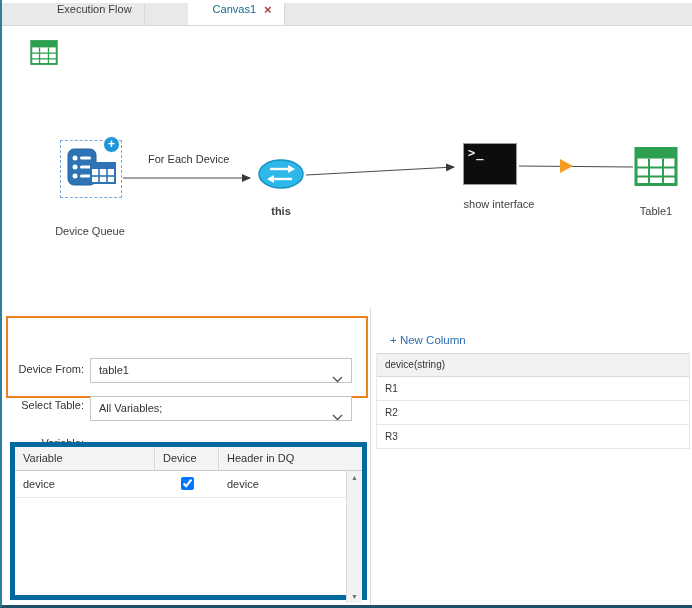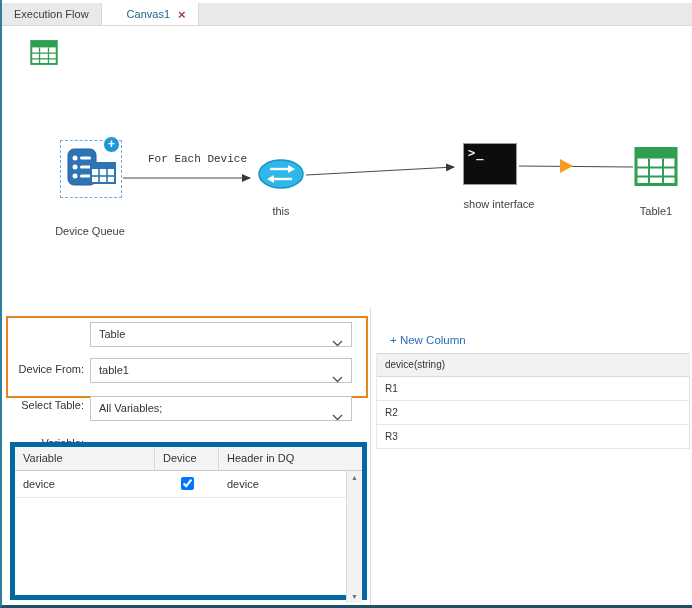--- a/index.html
+++ b/index.html
@@ -5,49 +5,49 @@
   html,body{margin:0;padding:0;background:#fff;}
   .window{
     position:relative;width:692px;height:608px;background:#fff;
     border-left:2px solid #2e7f99;border-bottom:3px solid #1c5068;
     box-sizing:border-box;overflow:hidden;
     font-family:"Liberation Sans",sans-serif;color:#333;
   }
   
   .tabbar{position:absolute;top:3px;left:0;right:0;height:22px;background:#e9e9e9;
     border-bottom:1px solid #d8d8d8;display:flex;}
-  .tab{display:flex;align-items:center;padding:0 12px;font-size:11px;color:#3c3c3c;
-    border-right:1px solid #d8d8d8;cursor:default;}
+  .tab{display:flex;align-items:flex-start;padding:0 12px;font-size:11px;color:#3c3c3c;
+    border-right:1px solid #d8d8d8;cursor:default;margin-left:43px;}
   .tab.active{background:#ffffff;padding-left:25px;}
   .tab.active .tab-text{color:#17698c;}
   .tab-close{margin-left:8px;color:#a04545;font-size:13px;font-weight:bold;line-height:1;cursor:pointer;}
   
   .canvas{position:absolute;top:26px;left:0;right:0;height:282px;background:#fff;}
   .edges{position:absolute;left:0;top:0;}
   .node-label{position:absolute;font-size:11px;color:#3f3f3f;text-align:center;}
-  .edge-label{position:absolute;left:146px;top:127px;font-size:11px;color:#333;font-family:Liberation Mono, monospace;}
+  .edge-label{position:absolute;left:146px;top:127px;font-size:11px;color:#333;}
   .icon-sheet{position:absolute;}
   .icon-sheet.sm{left:28px;top:13px;width:28px;height:27px;}
   .icon-sheet.lg{left:632px;top:120px;width:44px;height:41px;}
   .dq-node{position:absolute;left:58px;top:114px;width:62px;height:58px;
     border:1px dashed #72a9df;background:#fff;box-sizing:border-box;}
   .dq-queue{position:absolute;left:6px;top:7px;width:30px;height:38px;}
   .dq-table{position:absolute;left:29px;top:21px;width:26px;height:22px;}
   .dq-plus{position:absolute;right:1px;top:-5px;width:15px;height:15px;border-radius:50%;
     background:#2196d6;color:#fff;font-size:12px;font-weight:bold;text-align:center;
     line-height:14px;border:1px solid #fff;}
   .router{position:absolute;left:256px;top:132px;width:46px;height:32px;}
   .terminal{position:absolute;left:461px;top:117px;width:54px;height:42px;background:#0d0d0d;
     border:1px solid #9a9a9a;box-sizing:border-box;}
   .prompt{position:absolute;left:4px;top:2px;color:#efefef;font-family:"DejaVu Sans Mono",monospace;
     font-size:12px;font-weight:bold;letter-spacing:1px;}
   .orange-arrow{position:absolute;left:558px;top:133px;width:0;height:0;
     border-top:7px solid transparent;border-bottom:7px solid transparent;border-left:13px solid #f59d20;}
   .dq-label{left:38px;top:177px;width:100px;margin-top:22px;}
-  .router-label{left:251px;top:179px;width:56px;}
+  .router-label{left:251px;top:179px;width:56px;font-weight:bold;}
   .term-label{left:439px;top:172px;width:116px;}
   .t1-label{left:612px;top:179px;width:84px;}
   
   .bottom{position:absolute;top:308px;left:0;right:0;bottom:0;background:#fff;}
   .vdivider{position:absolute;left:368px;top:0;bottom:0;width:1px;background:#dcdcdc;}
   .orange-box{position:absolute;left:4px;top:8px;width:358px;height:78px;border:2px solid #e8831d;}
   .flabel{position:absolute;left:6px;width:76px;text-align:right;font-size:11px;color:#333;margin-top:36px;}
   .l1{top:19px}.l2{top:55px}.l3{top:93px}
   .fselect{position:absolute;left:88px;width:262px;height:25px;border:1px solid #c4c4c4;background:#fff;
     font-size:11px;color:#333;line-height:23px;box-sizing:border-box;padding-left:8px;cursor:pointer;}
@@ -169,28 +169,20 @@
     </div>
     <div class="node-label t1-label">Table1</div>
   </div>
 
   <div class="bottom">
     <div class="vdivider"></div>
 
     <div class="orange-box"></div>
 
     <div class="flabel l1">Device From:</div>
-    <div class="fselect s1">
-      <span>Table</span>
-      <span class="chev">
-        <svg width="11" height="7">
-            <polyline points="1,1 5.5,5.5 10,1" fill="none" stroke="#555" stroke-width="1.4"></polyline>
-          </svg>
-      </span>
-    </div>
 
     <div class="flabel l2">Select Table:</div>
     <div class="fselect s2">
       <span>table1</span>
       <span class="chev">
         <svg width="11" height="7">
             <polyline points="1,1 5.5,5.5 10,1" fill="none" stroke="#555" stroke-width="1.4"></polyline>
           </svg>
       </span>
     </div>

